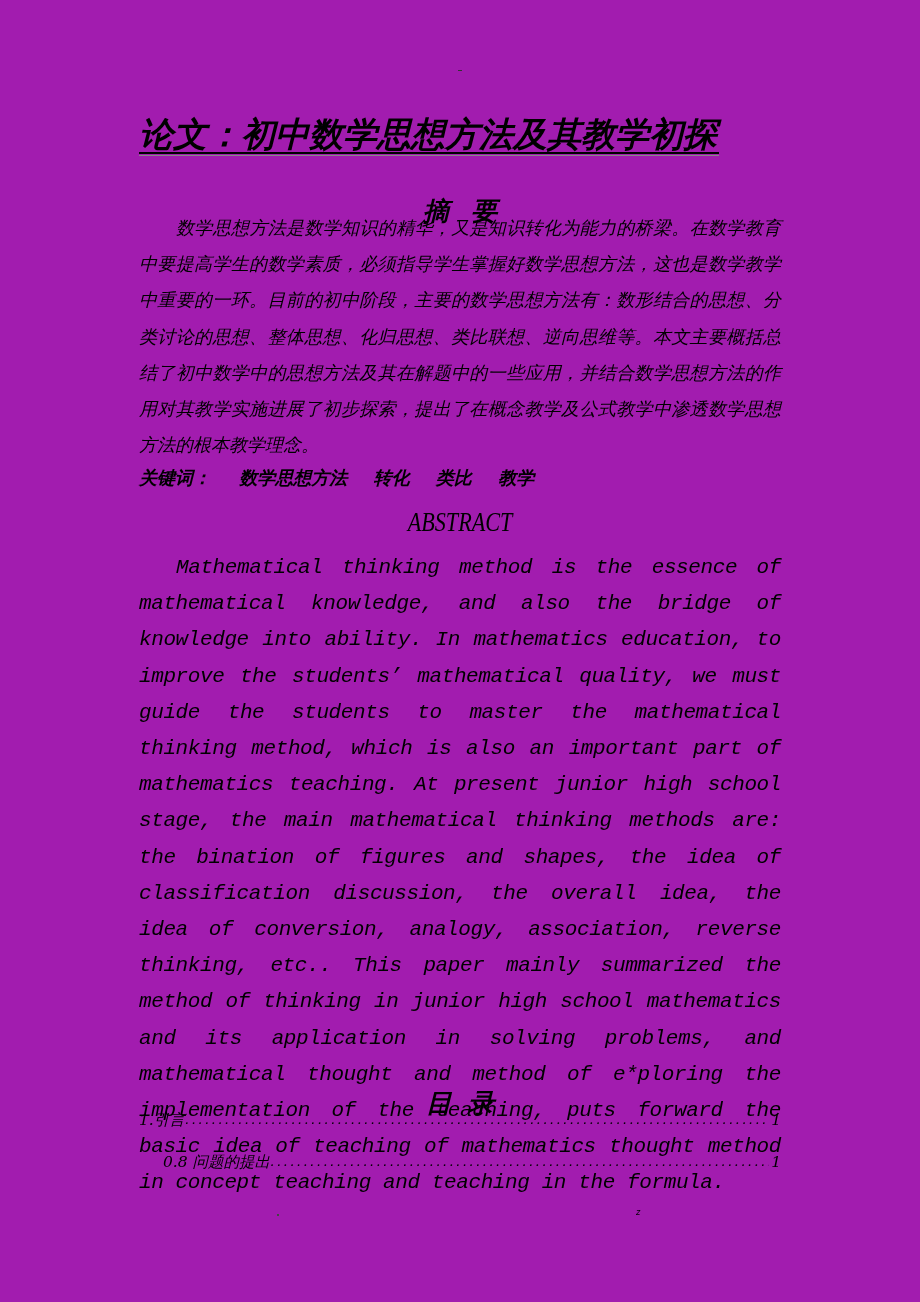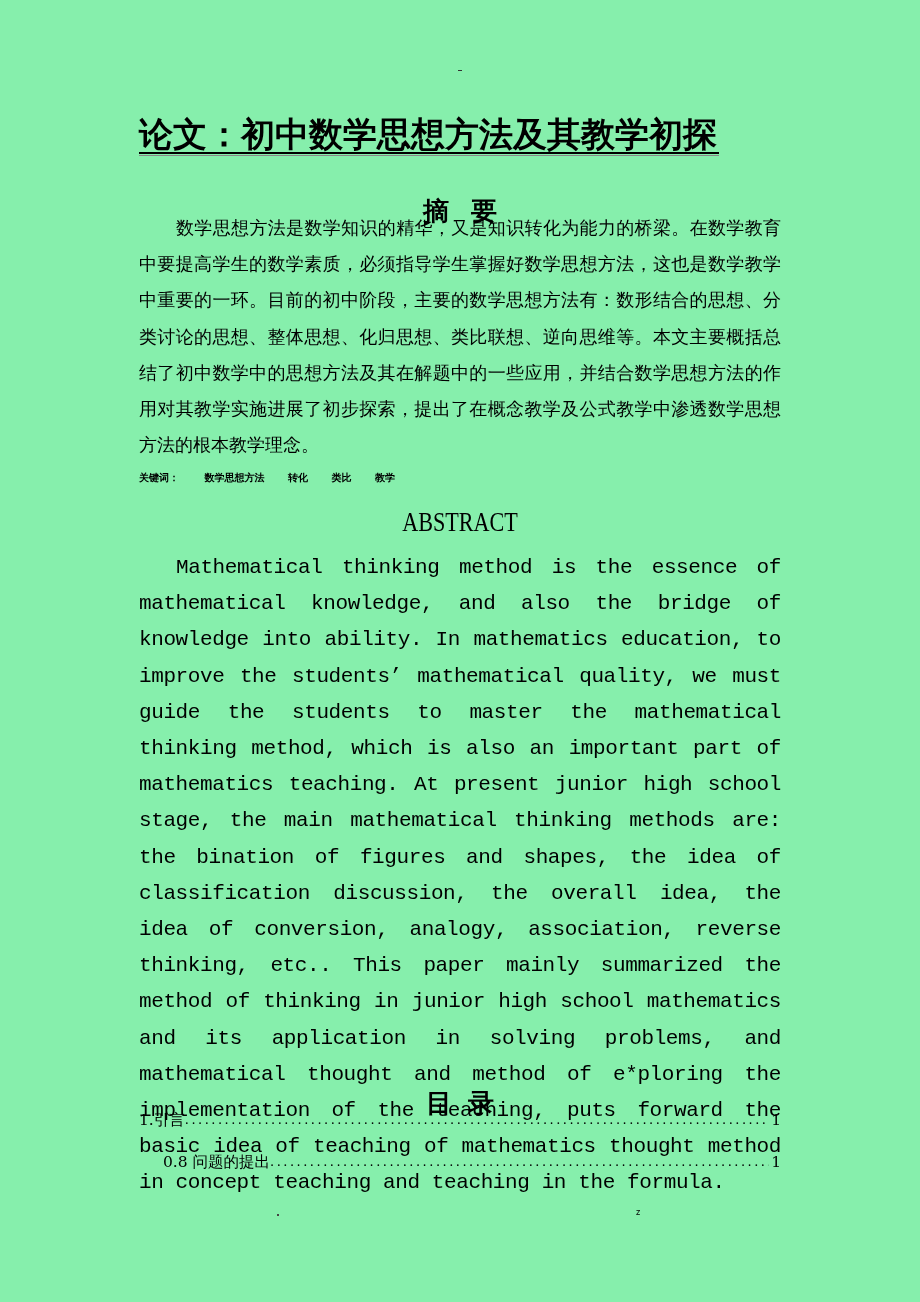--- a/index.html
+++ b/index.html
@@ -1,38 +1,38 @@
 <!DOCTYPE html>
 <html><head>
   <meta charset="utf-8">
   <style>
     html, body { margin: 0; padding: 0; background: #ffffff; }
     body { width: 920px; height: 1302px; position: relative; overflow: hidden; color: #000; }
-    .page { position: absolute; left: 0; top: 0; width: 920px; height: 1302px; background: #86efac; }
+    .page { position: absolute; left: 0; top: 0; width: 920px; height: 1302px; background: #a21caf; font-style: italic; }
     .hdr-mark { position: absolute; top: 70px; left: 458px; width: 4px; height: 1px; background: #333; }
     .title {
       position: absolute; left: 139px; top: 112px; width: 600px;
       font-family: "DejaVu Serif", serif; font-weight: bold; font-size: 34px;
       letter-spacing: 0px; line-height: 44px; white-space: nowrap;
     }
     .title-rule1 { position: absolute; left: 139px; top: 152px; width: 580px; height: 2px; background: #000; }
     .title-rule2 { position: absolute; left: 139px; top: 155px; width: 580px; height: 1px; background: #888; }
     .h-center {
       position: absolute; left: 0; width: 920px; text-align: center;
       font-family: "DejaVu Sans", sans-serif; font-weight: bold; margin-top: 28px;
     }
     .h-abs { top: 166px; font-size: 26px; letter-spacing: 22px; text-indent: 22px; }
     .cn-para {
       position: absolute; left: 139px; top: 210px; width: 642px;
       font-family: "DejaVu Serif", serif; font-size: 18px; line-height: 36.2px;
       text-align: justify; text-indent: 37px;
     }
     .kw-cn {
       position: absolute; left: 139px; top: 466px;
-      font-family: "DejaVu Sans", sans-serif; font-weight: bold; font-size: 10px; line-height: 24px;
+      font-family: "DejaVu Sans", sans-serif; font-weight: bold; font-size: 18px; line-height: 24px;
       white-space: nowrap;
     }
     .kw-cn .kw-label { margin-right: 22px; }
     .kw-cn .kw-item { margin-right: 20px; }
     .h-abstract {
       position: absolute; left: 0; width: 920px; top: 506px; text-align: center;
       font-family: "Liberation Serif", serif; font-size: 27px; line-height: 32px;
       transform: scaleX(0.82); transform-origin: center;
     }
     .en-para {

